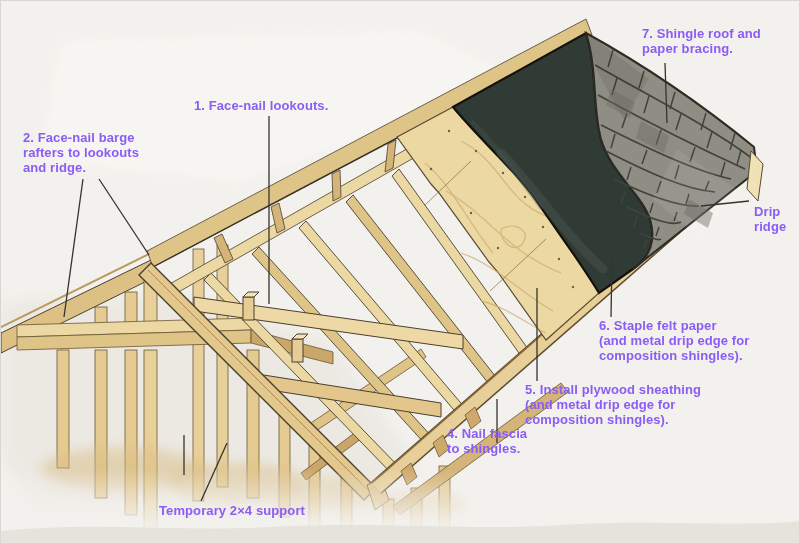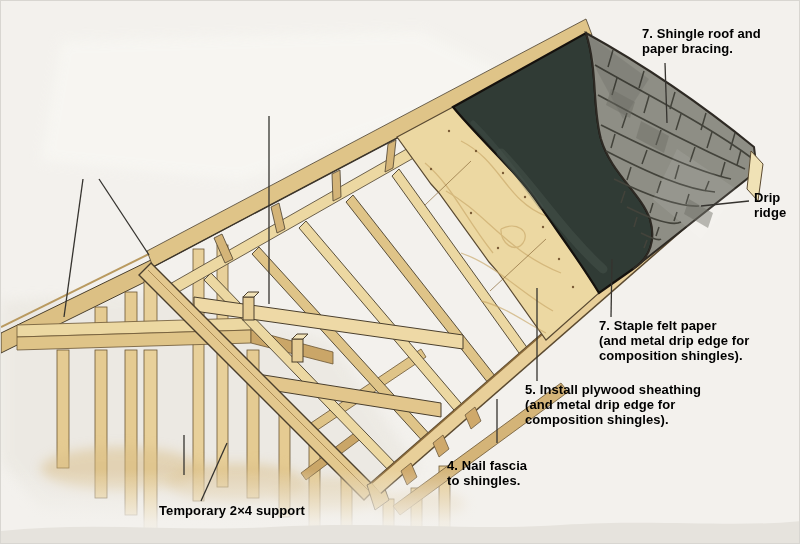--- a/index.html
+++ b/index.html
@@ -3,21 +3,21 @@
 <meta charset="utf-8">
 <style>
   html,body{margin:0;padding:0;background:#ffffff;}
   .stage{
     position:relative;width:800px;height:544px;overflow:hidden;
     background:#f3f1ed;border:1px solid #d8d6d1;box-sizing:border-box;
     font-family:"Liberation Sans", sans-serif;
   }
   .stage svg{position:absolute;left:0;top:0;}
   .label{
-    position:absolute;color:#000000;font-size:13px;line-height:15px;
+    position:absolute;color:#8b5cf6;font-size:13px;line-height:15px;
     font-weight:600;letter-spacing:.1px;white-space:nowrap;z-index:5;
   }
   .label span{display:block;}
 </style>
 </head>
 <body>
 
 <div class="stage">
 
 <svg width="800" height="544" viewBox="0 0 800 544">
@@ -195,39 +195,47 @@
     <line x1="183" y1="474" x2="183" y2="434"></line>
     <line x1="200" y1="500" x2="226" y2="442"></line>
     <line x1="496" y1="442" x2="496" y2="398"></line>
     <line x1="536" y1="380" x2="536" y2="287"></line>
     <line x1="610" y1="316" x2="611" y2="258"></line>
     <line x1="664" y1="62" x2="666" y2="122"></line>
     <line x1="748" y1="200" x2="700" y2="205"></line>
   </g>
 </svg>
 
-<div class="label" style="left:446px;top:457px">
+<div class="label" style="left:193px;top:97px">
+  <span>1. Face-nail lookouts.</span>
+</div>
+<div class="label" style="left:22px;top:129px">
+  <span>2. Face-nail barge</span>
+  <span>rafters to lookouts</span>
+  <span>and ridge.</span>
+</div>
+<div class="label" style="left:446px;top:425px">
   <span>4. Nail fascia</span>
   <span>to shingles.</span>
 </div>
 <div class="label" style="left:524px;top:381px">
   <span>5. Install plywood sheathing</span>
   <span>(and metal drip edge for</span>
   <span>composition shingles).</span>
 </div>
 <div class="label" style="left:598px;top:317px">
-  <span>7. Staple felt paper</span>
+  <span>6. Staple felt paper</span>
   <span>(and metal drip edge for</span>
   <span>composition shingles).</span>
 </div>
 <div class="label" style="left:641px;top:25px">
   <span>7. Shingle roof and</span>
   <span>paper bracing.</span>
 </div>
 <div class="label" style="left:158px;top:502px">
   <span>Temporary 2×4 support</span>
 </div>
-<div class="label" style="left:753px;top:189px">
+<div class="label" style="left:753px;top:203px">
   <span>Drip</span>
   <span>ridge</span>
 </div>
 
 </div>
 
 </body></html>

